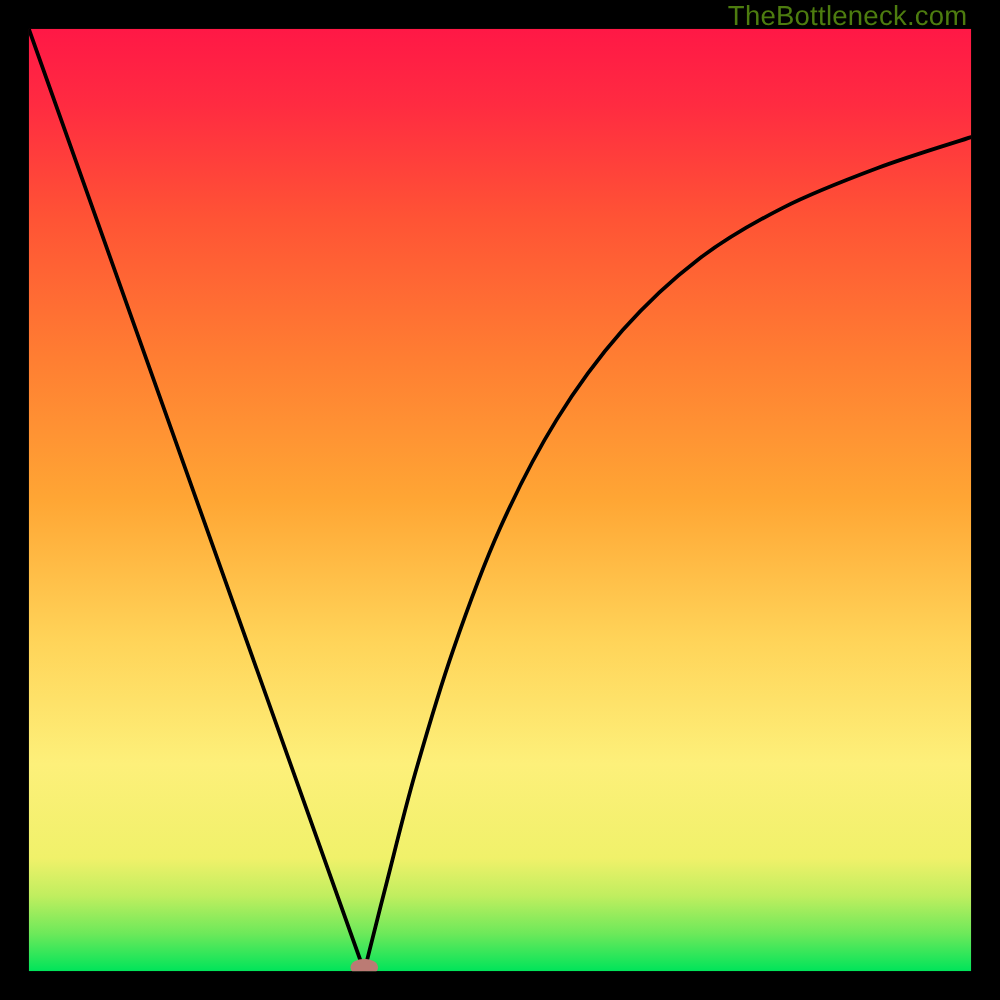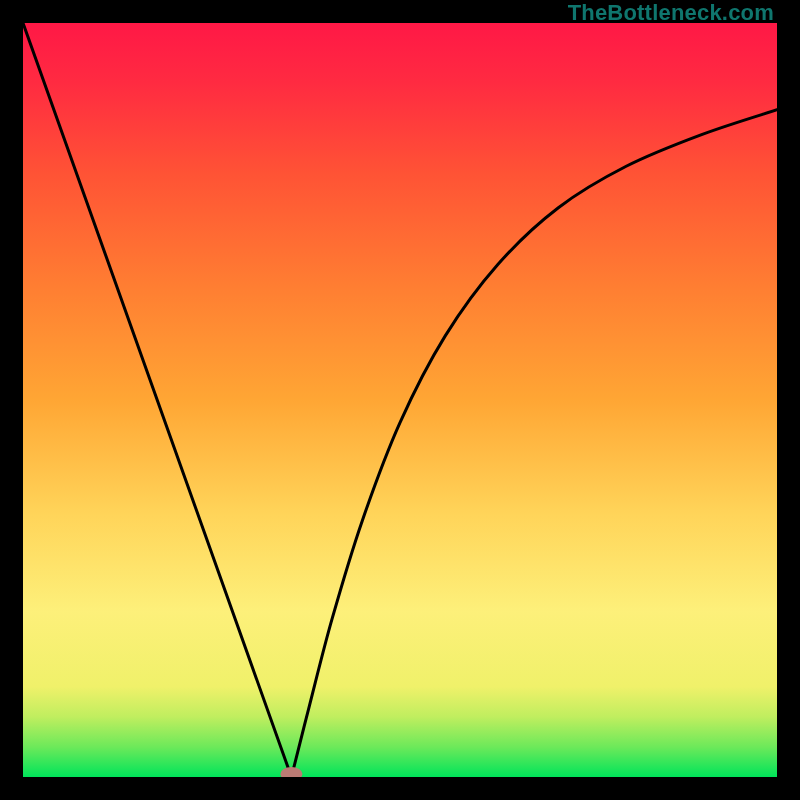--- a/index.html
+++ b/index.html
@@ -17,22 +17,22 @@
     left: 0;
     top: 0;
     width: 754px;
     height: 754px;
   }
   .watermark {
     position: absolute;
     top: 0px;
     right: 26px;
     font-size: 22px;
-    font-weight: 700;
-    color: #0f766e;
+    font-weight: 400;
+    color: #4d7c0f;
     letter-spacing: 0.2px;
   }
 </style>
 </head>
 <body>
 
 <div class="frame">
   <svg class="plot-area" width="754" height="754" viewBox="0 0 754 754">
     <defs>
       <linearGradient id="bg-grad" x1="0" y1="1" x2="0" y2="0">

